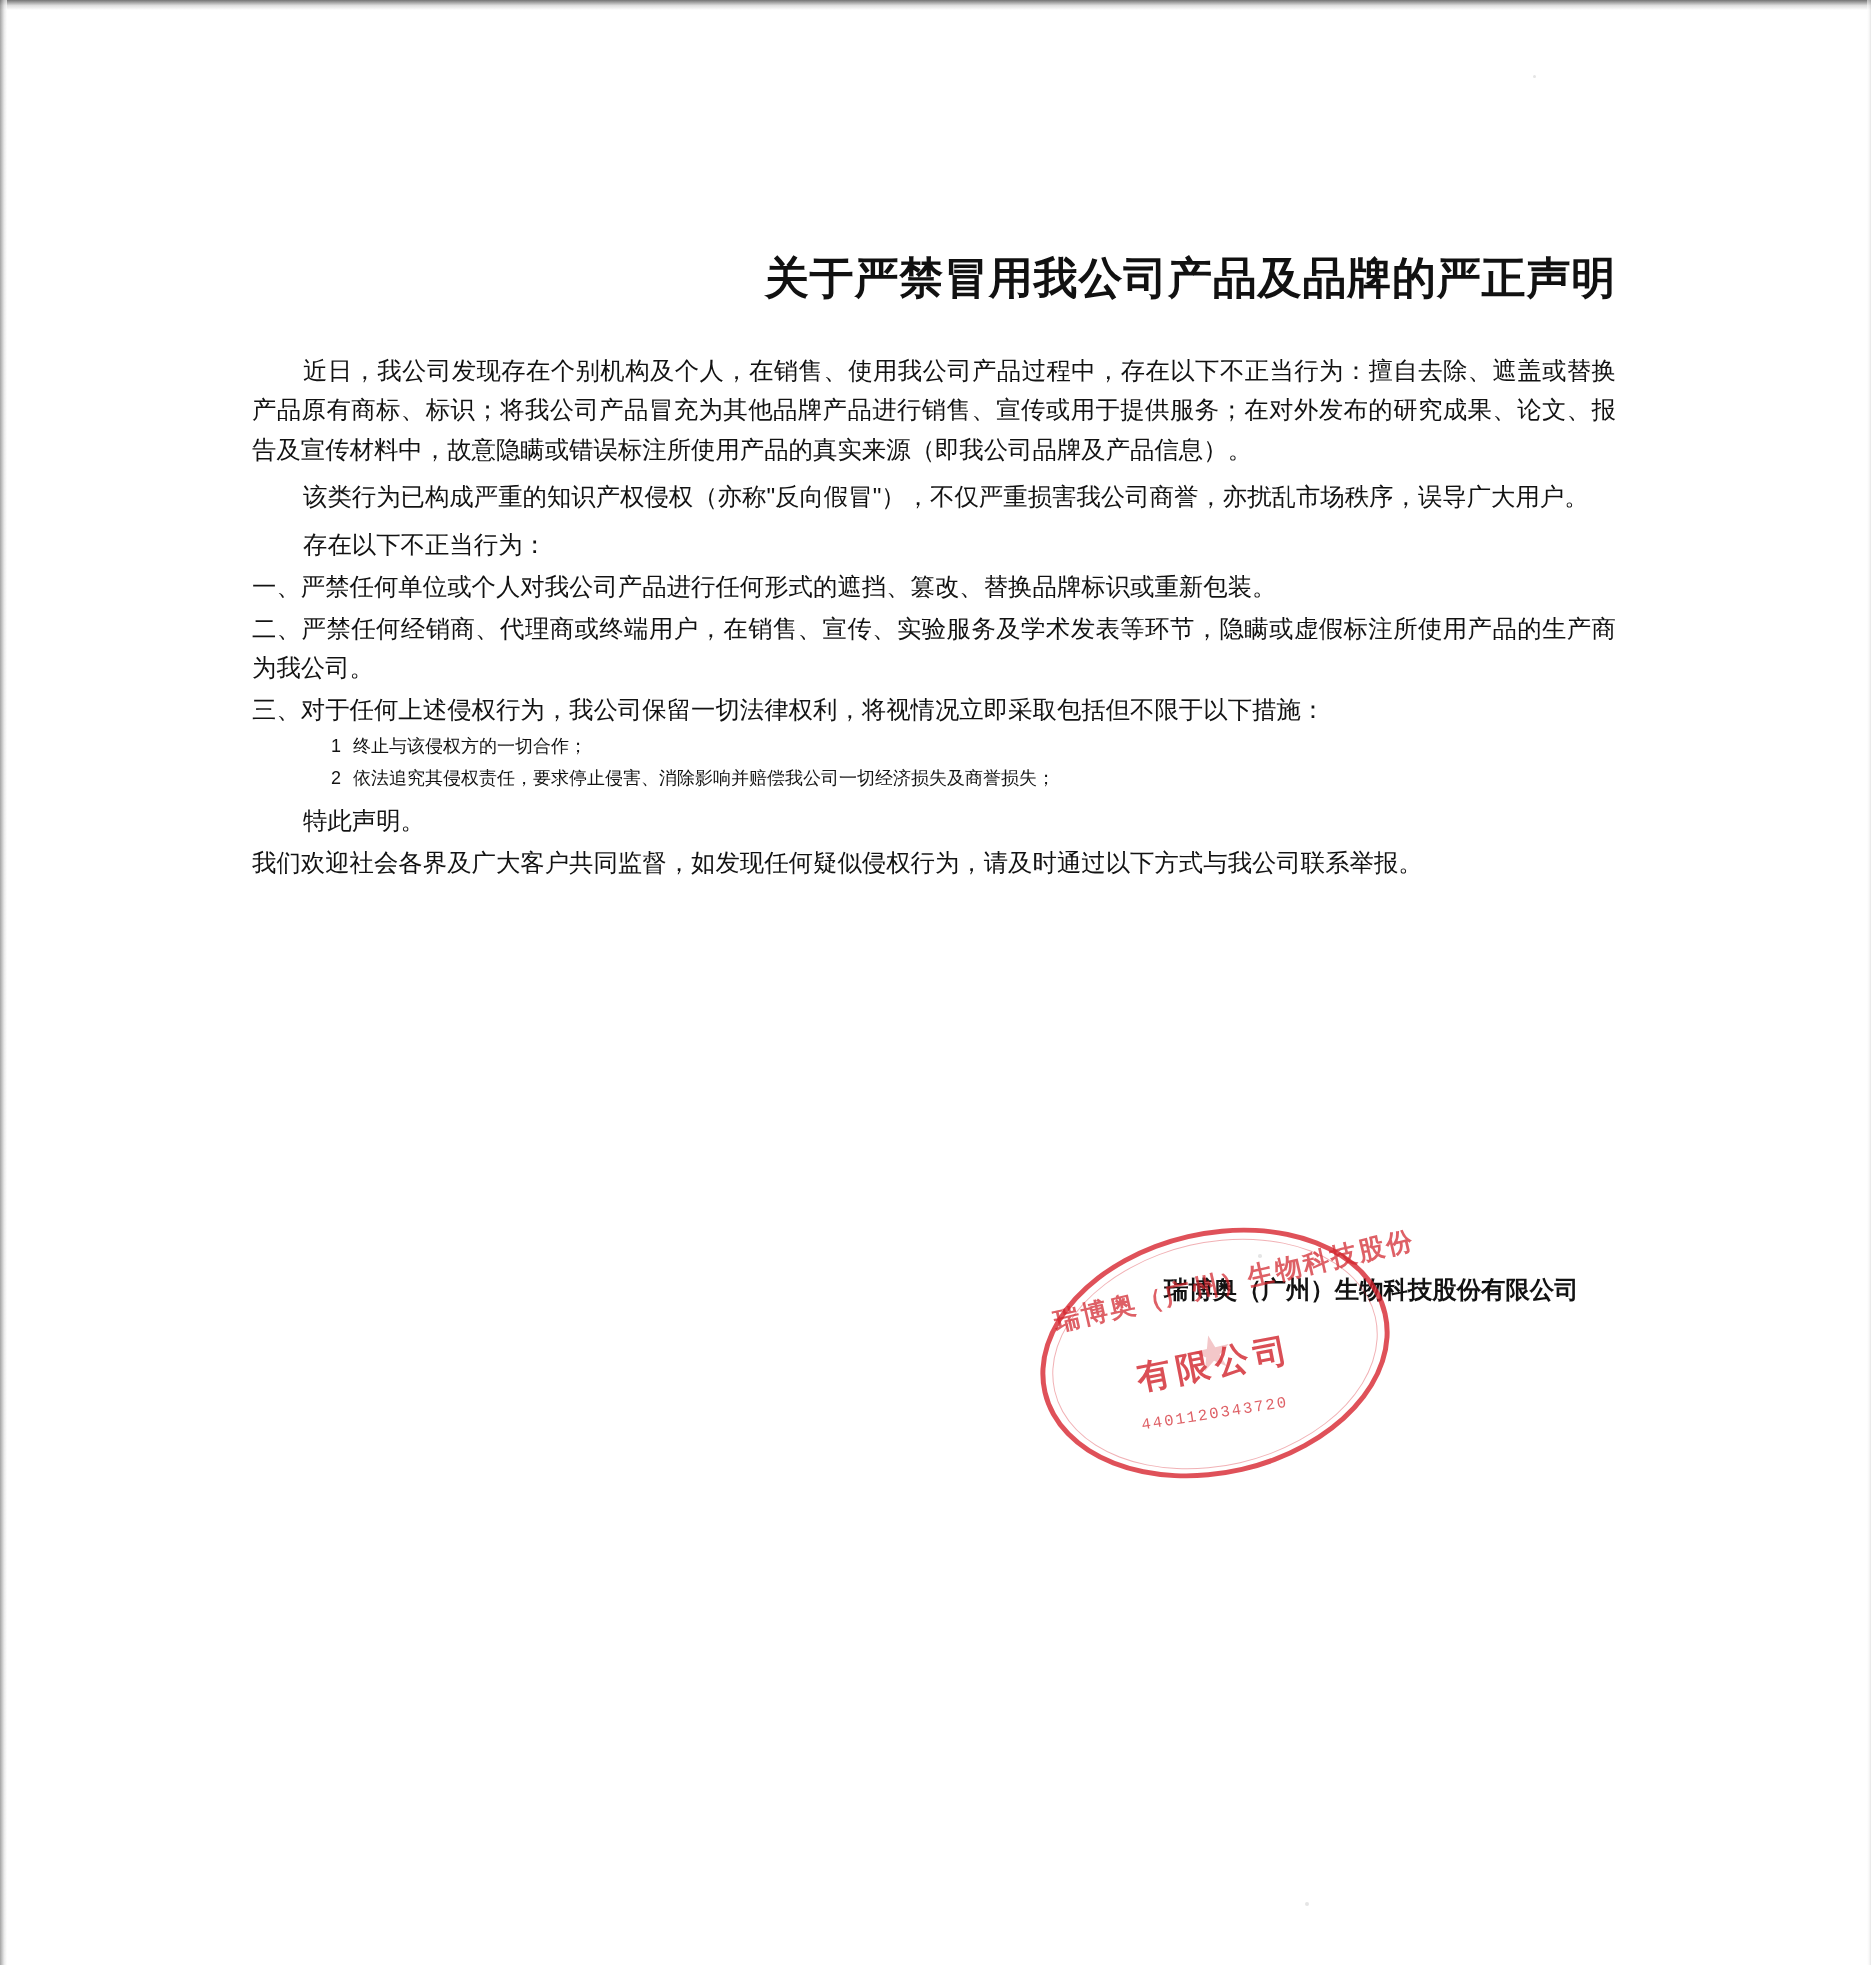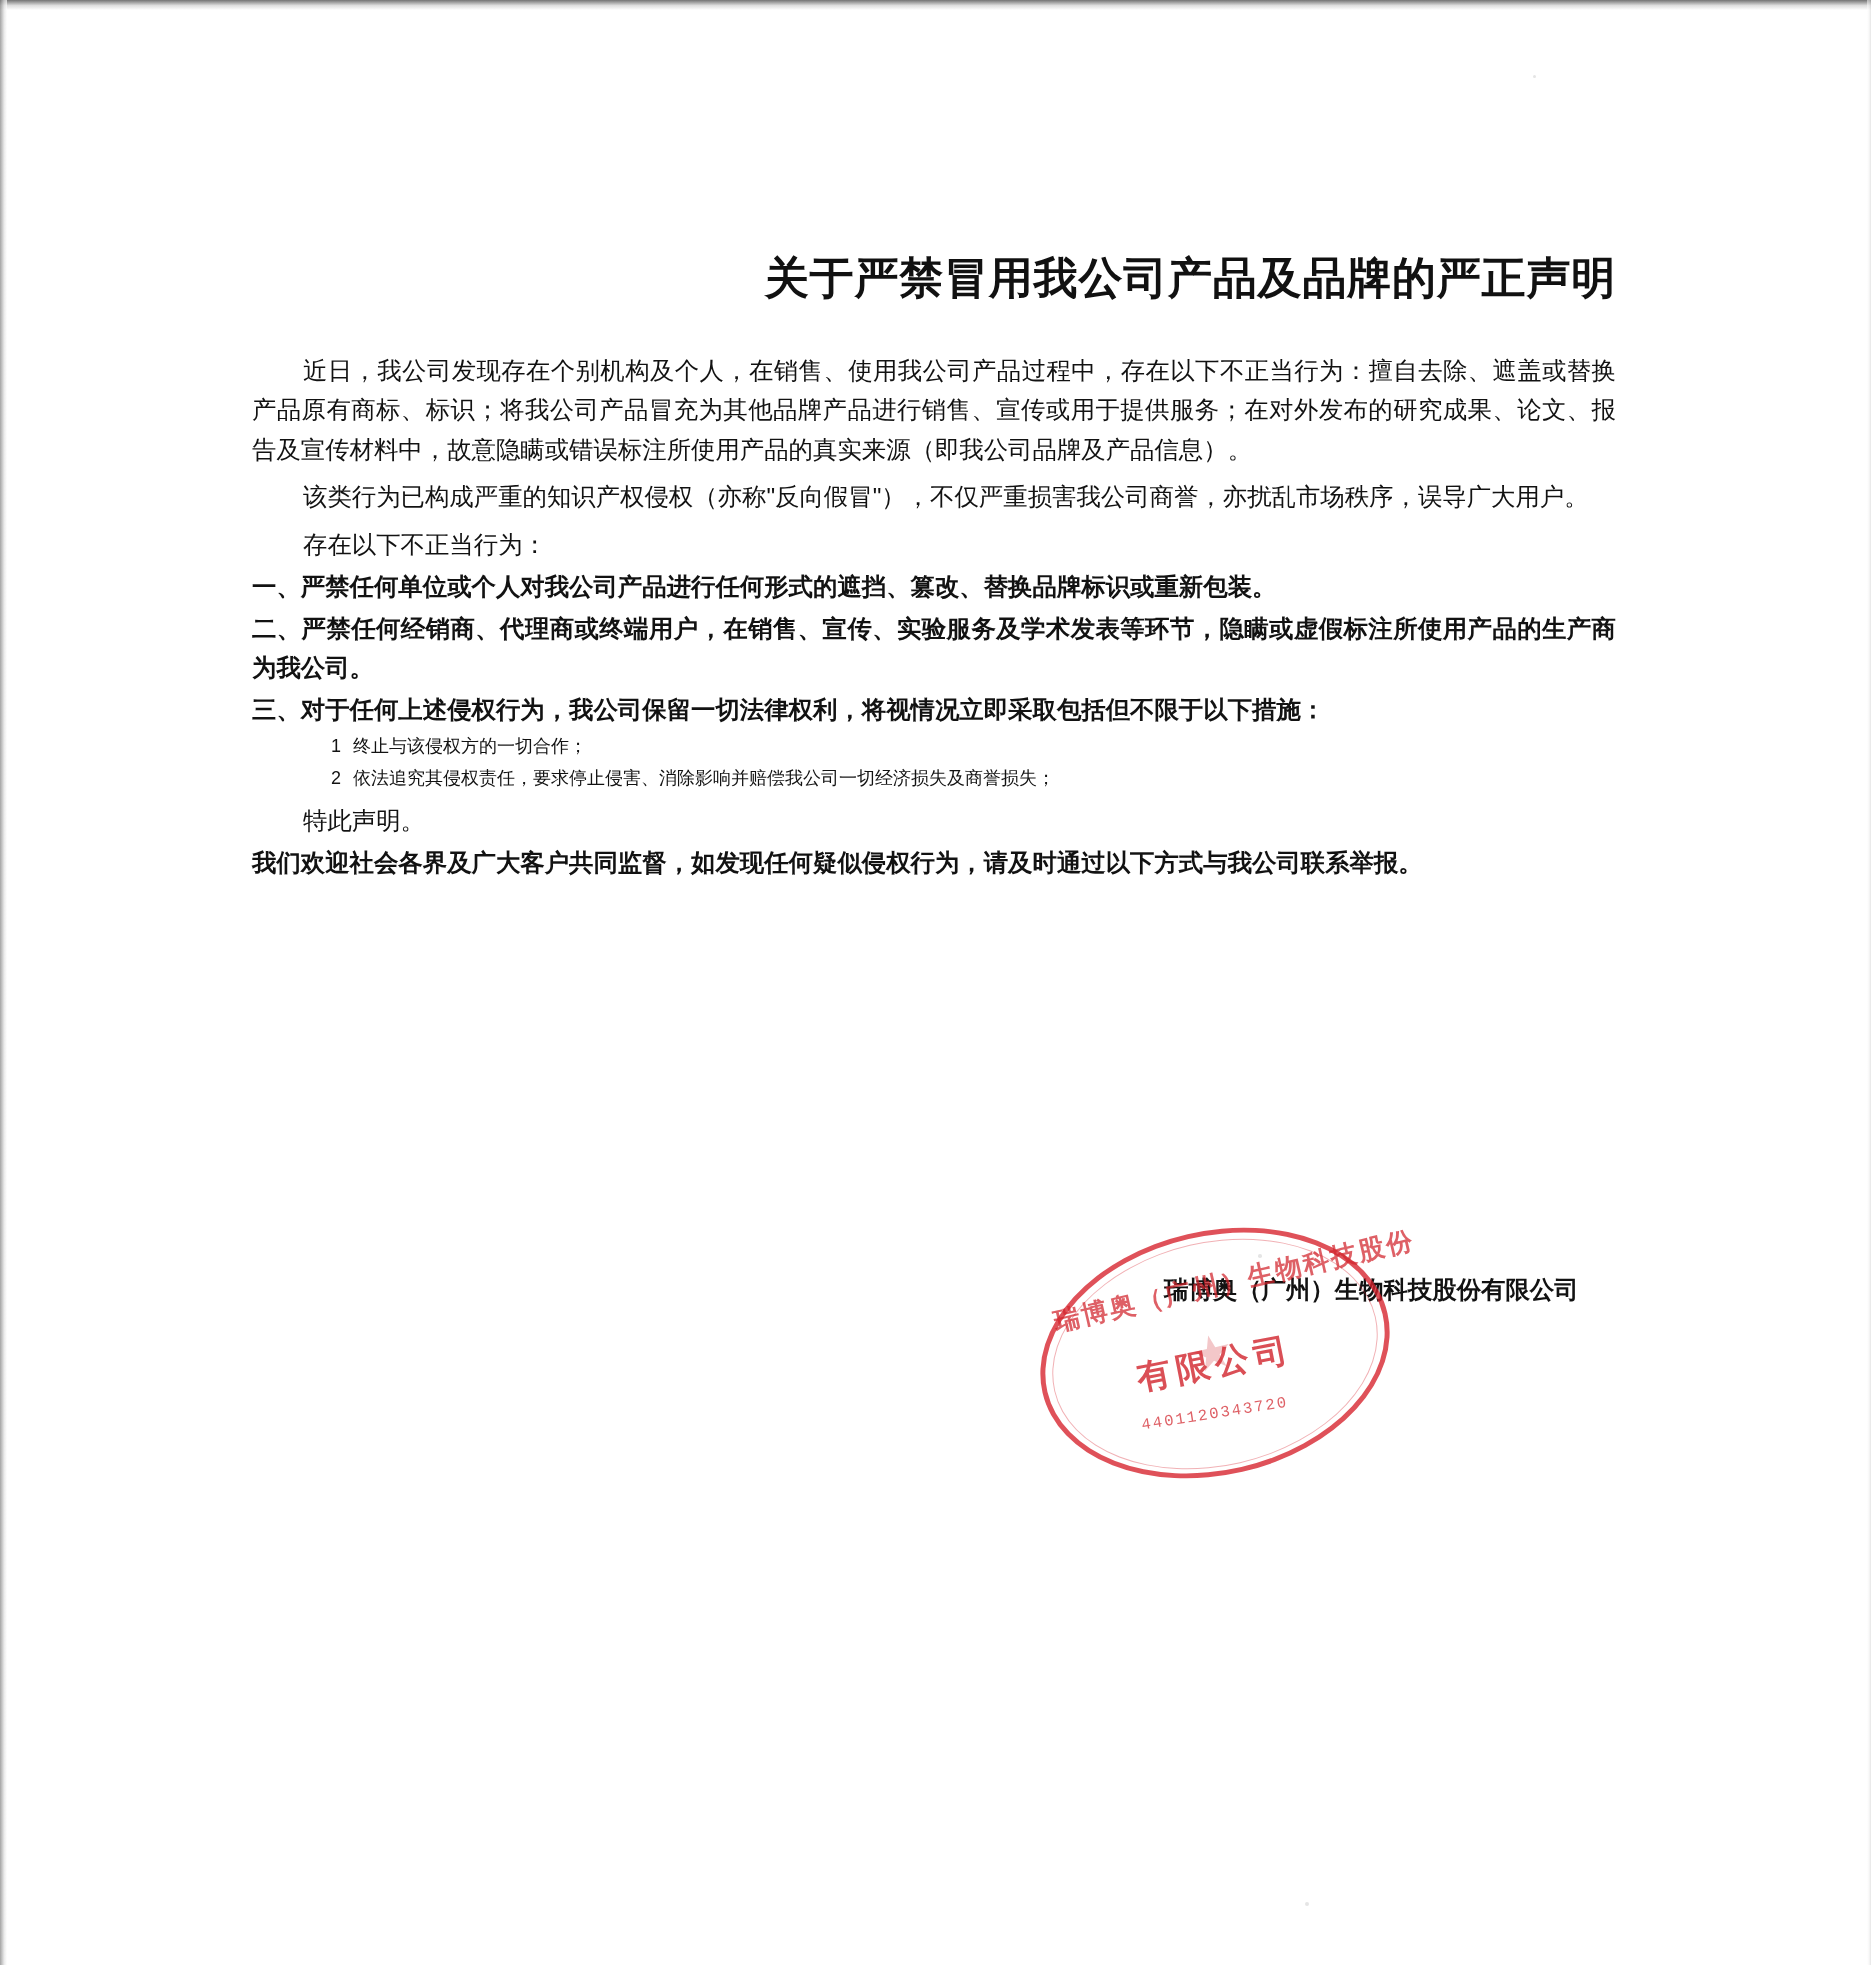--- a/index.html
+++ b/index.html
@@ -67,21 +67,20 @@
     margin: 0 0 2.4px 0;
     text-align: justify;
     text-justify: inter-ideograph;
   }
   .indent {
     text-indent: 51px;
     margin-top: 8px;
   }
   .hang {
     padding-left: 0;
-    font-weight: bold;
   }
   .list-item {
     font-size: 18px;
     line-height: 1.62;
     color: #121212;
     margin: 0 0 2.4px 0;
     padding-left: 79px;
     text-align: justify;
   }
   .list-num {

